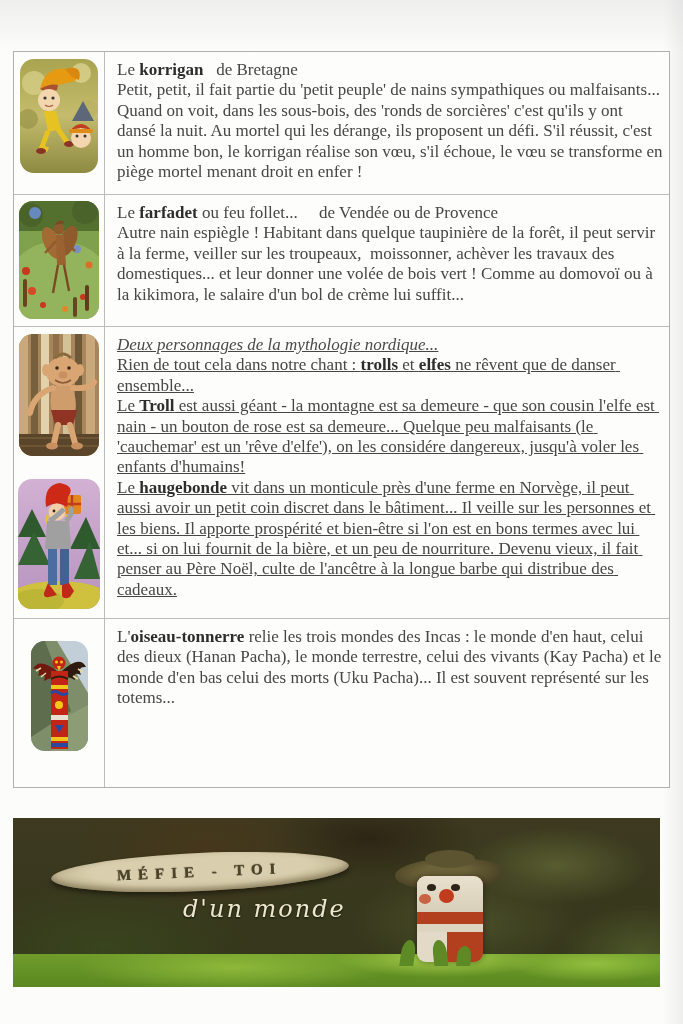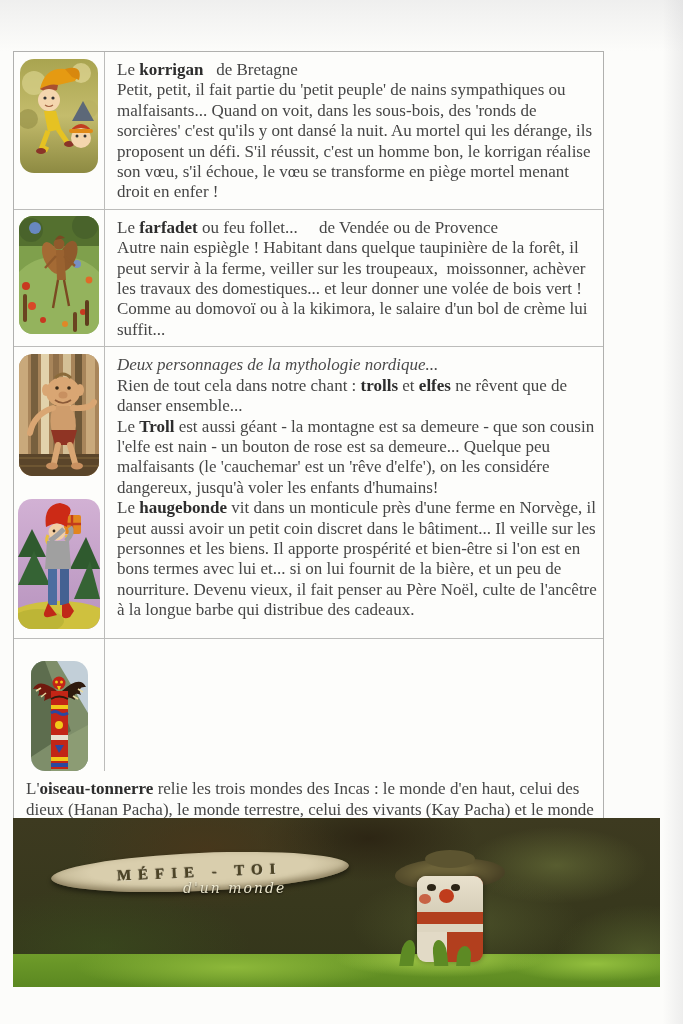--- a/index.html
+++ b/index.html
@@ -3,26 +3,26 @@
 <meta charset="utf-8">
 <style>
   html,body{margin:0;padding:0;}
   body{width:683px;height:1024px;background:#ffffff;}
   .page{position:relative;width:683px;height:1024px;background:#fcfcfa;overflow:hidden;
         font-family:"Liberation Serif",serif;color:#464646;}
   .page::before{content:"";position:absolute;inset:0;pointer-events:none;
         background:linear-gradient(180deg,rgba(205,205,208,.28),rgba(255,255,255,0) 5%),
                    linear-gradient(270deg,rgba(205,205,208,.30),rgba(255,255,255,0) 3%);}
   
-  .creature-table{position:absolute;left:13px;top:51px;width:591px;box-sizing:border-box;
+  .creature-table{position:absolute;left:13px;top:51px;width:657px;box-sizing:border-box;
         border:1px solid #b0b0ae;background:#fdfdfb;}
   .row{display:flex;}
   .row + .row{border-top:1px solid #bcbcba;}
   .row-1{min-height:142px;} .row-2{min-height:131px;}
-  .row-3{min-height:291px;} .row-4{min-height:168px;flex-direction:column;}
+  .row-3{min-height:291px;text-decoration:underline;} .row-4{min-height:168px;}
   .img-col{flex:0 0 90px;width:90px;border-right:1px solid #bcbcba;
         display:flex;flex-direction:column;align-items:center;}
   .text-col{flex:1;padding:8px 6px 6px 12px;font-size:17px;line-height:20.4px;
         overflow:hidden;}
   .text-col p{margin:0;white-space:pre-wrap;}
   .text-col b{color:#2d2d2d;}
   .text-col i{color:#4a4a4a;}
   .thumb{display:block;border-radius:14px;}
   .t-korrigan{margin-top:7px;} .t-farfadet{margin-top:6px;}
   .t-troll{margin-top:7px;}    .t-haugebonde{margin-top:23px;}
@@ -43,22 +43,22 @@
           radial-gradient(ellipse 210px 32px at 34% 40%,#8db83a,rgba(0,0,0,0) 75%),
           radial-gradient(ellipse 120px 24px at 90% 30%,#93bf3e,rgba(0,0,0,0) 75%),
           linear-gradient(#6f9c2a,#5b8821);}
   .sign-oval{position:absolute;left:38px;top:35px;width:298px;height:38px;border-radius:50%;
         transform:rotate(-2.5deg);
         background:radial-gradient(ellipse at 50% 40%,#d9cead 52%,#b4a885 84%,#8c805f 100%);
         box-shadow:0 3px 5px rgba(0,0,0,.45), inset 0 -3px 6px rgba(90,75,45,.5);
         display:flex;align-items:center;justify-content:center;}
   .sign-text{font-size:15px;font-weight:bold;letter-spacing:7px;color:#4c4325;
         text-shadow:.5px .5px 0 rgba(255,255,250,.4),-0.5px -0.5px 1px rgba(35,28,10,.9);}
-  .caption-1{position:absolute;left:170px;top:62px;font-family:"DejaVu Serif",serif;
-        font-style:italic;font-size:14px;letter-spacing:2px;color:#ece7cd;
+  .caption-1{position:absolute;left:170px;top:77px;font-family:"DejaVu Serif",serif;
+        font-style:italic;font-size:24px;letter-spacing:2px;color:#ece7cd;
         text-shadow:0 1px 2px rgba(0,0,0,.7);}
   .caption-2{position:absolute;left:14px;top:85px;font-family:"DejaVu Serif",serif;
         font-style:italic;font-size:22px;letter-spacing:2px;color:#ece7cd;
         text-shadow:0 1px 2px rgba(0,0,0,.7);}
   
   .gnome-figure{position:absolute;left:382px;top:36px;width:110px;height:108px;}
   .gnome-hat{position:absolute;left:0;top:4px;width:110px;height:32px;border-radius:50%;
         transform:rotate(-2deg);
         background:radial-gradient(ellipse at 45% 42%,#6d6339 25%,#4b4326 68%,#373320 100%);}
   .gnome-hat-top{position:absolute;left:30px;top:-4px;width:50px;height:18px;border-radius:50%;

